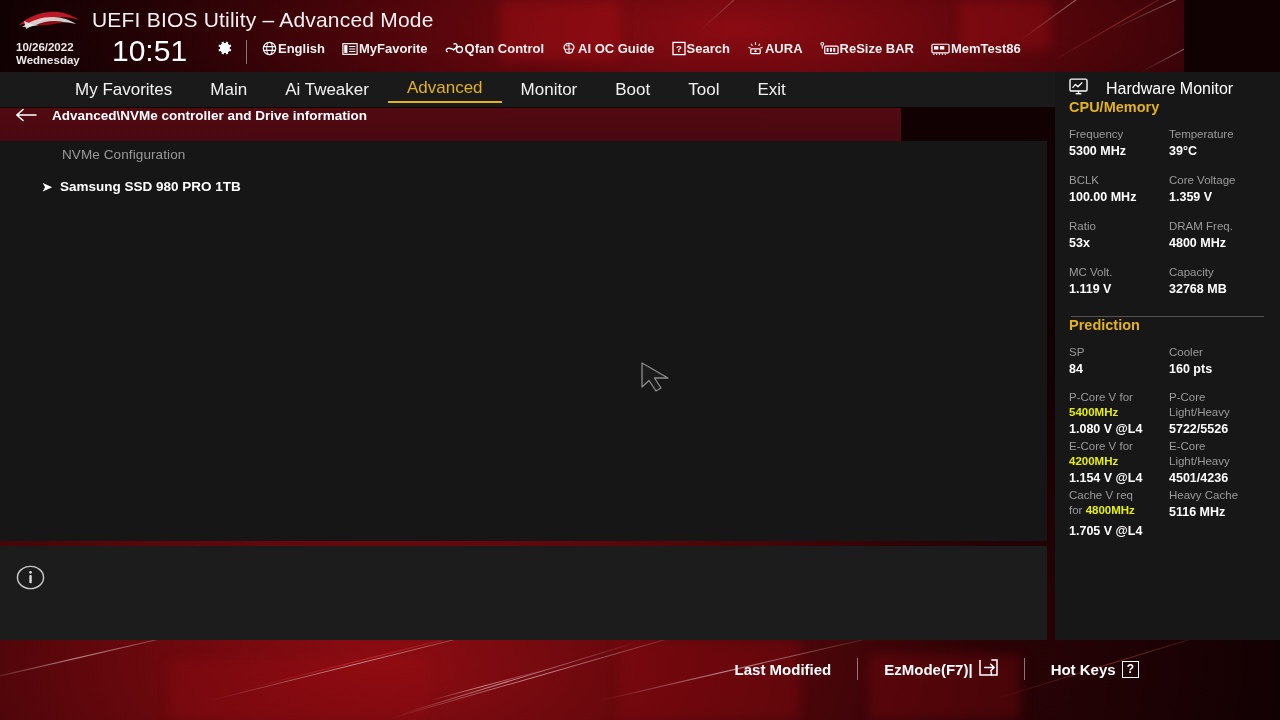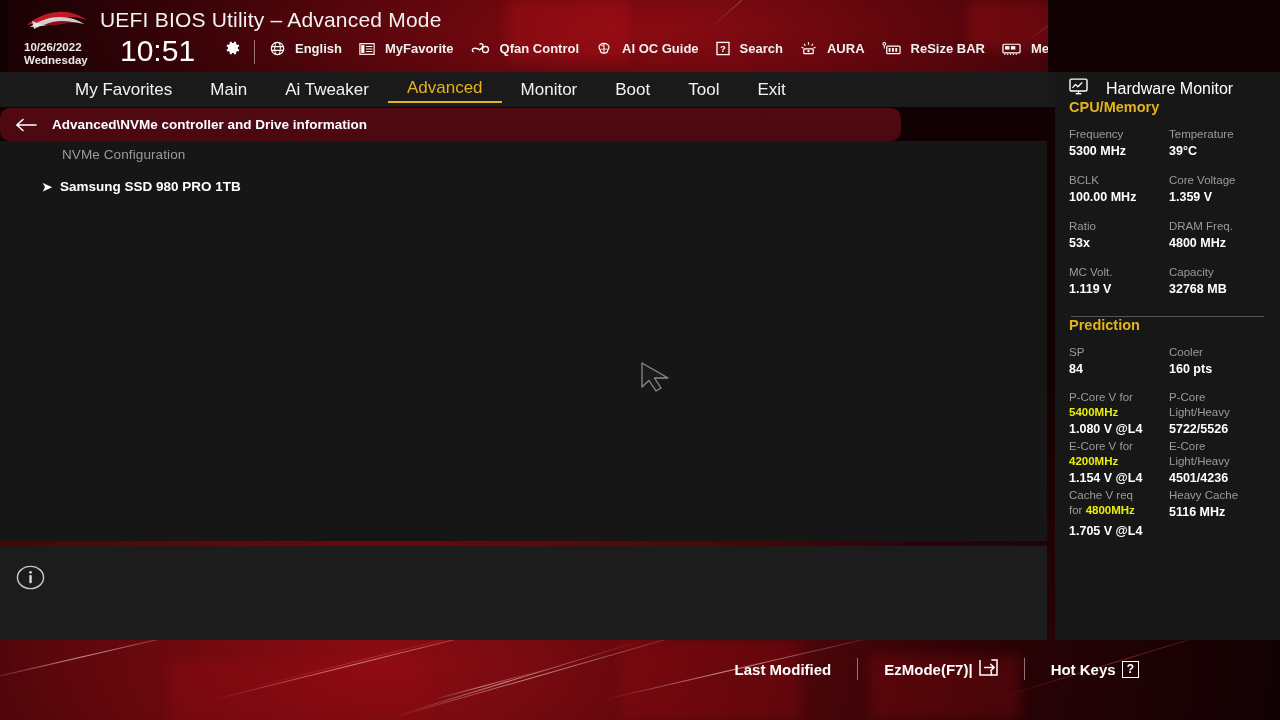--- a/index.html
+++ b/index.html
@@ -33,21 +33,21 @@
     opacity: .6;
   }
   .blotch {
     position: absolute;
     background: rgba(150,10,16,.30);
     filter: blur(6px);
   }
 
   
   #header {
-    position: absolute; left: 8px; top: 0; width: 1040px; height: 72px;
+    position: absolute; left: 0; top: 0; width: 1184px; height: 72px;
     background:
       radial-gradient(ellipse 760px 200px at 62% 40%, rgba(150,12,20,.92) 0%, rgba(92,6,12,.9) 42%, rgba(36,2,5,.95) 78%, rgba(14,1,2,.98) 100%),
       #140104;
     overflow: hidden;
     padding-left: 23px;
   }
   .rog-logo {
     position: absolute; left: 16px; top: 8px; width: 66px; height: 30px;
   }
   #title {
@@ -70,21 +70,21 @@
   #hdr-sep {
     position: absolute; left: 246px; top: 40px; width: 1px; height: 24px;
     background: rgba(255,255,255,.45);
   }
   #toolbar {
     position: absolute; left: 262px; top: 41px;
     display: flex; align-items: center; gap: 17px;
     white-space: nowrap;
   }
   .tb-item {
-    display: flex; align-items: center; gap: 10px;
+    display: flex; align-items: center; gap: 1px;
     font-size: 13px; color: #f0f0f0; font-weight: bold; cursor: default;
   }
   .tb-item .ic { display: flex; align-items: center; }
 
   
   #menubar {
     position: absolute; left: 0; top: 72px; width: 1055px; height: 35px;
     background: #1a1a1a;
     display: flex; align-items: center;
     padding-left: 56px;
@@ -97,21 +97,21 @@
   .menu-item.active {
     color: #e3b21c;
     border-bottom: 2px solid #e3b21c;
     padding-bottom: 1px;
   }
 
   
   #breadcrumb {
     position: absolute; left: 0; top: 108px; width: 901px; height: 33px;
     background: linear-gradient(180deg, #520a12 0%, #4a0810 100%);
-    display: flex; align-items: center; border-radius: 10px;
+    display: flex; align-items: flex-start;
   }
   #bc-back { width: 52px; display: flex; align-items: center; justify-content: center; }
   #bc-text { font-size: 13.5px; color: #ffffff; font-weight: bold; }
 
   
   #content {
     position: absolute; left: 0; top: 141px; width: 1047px; height: 400px;
     background: #161616;
   }
   .row-sec {

